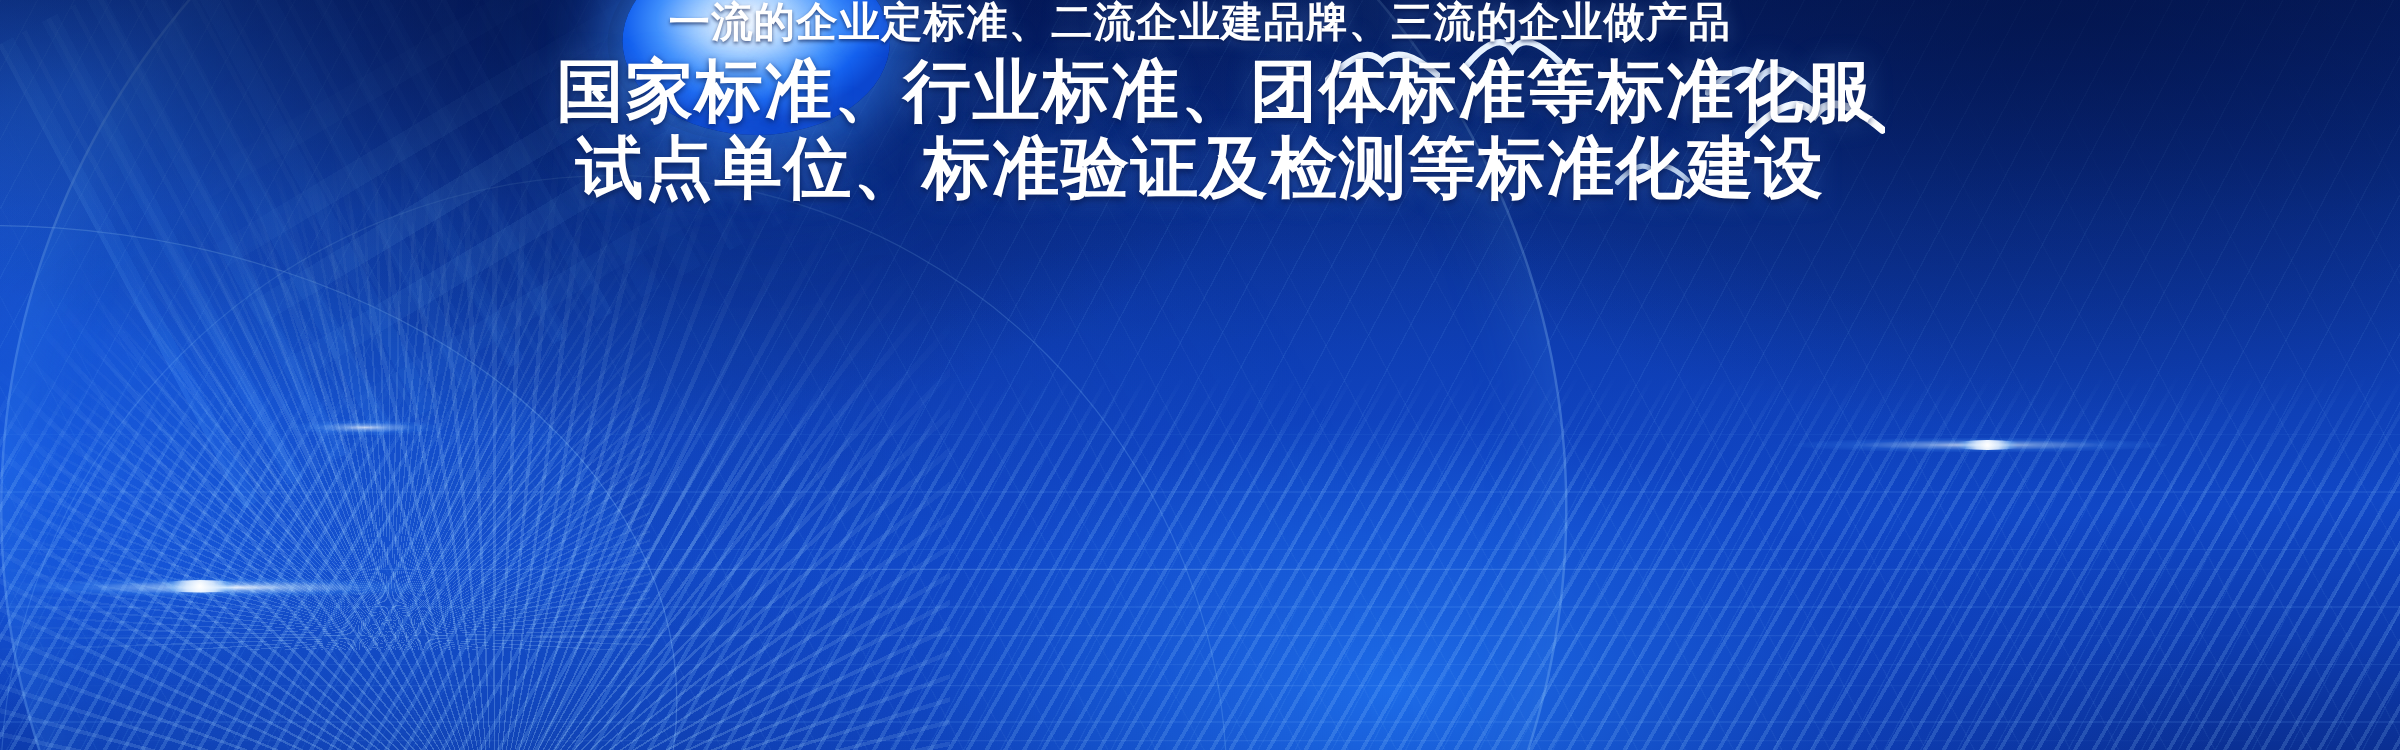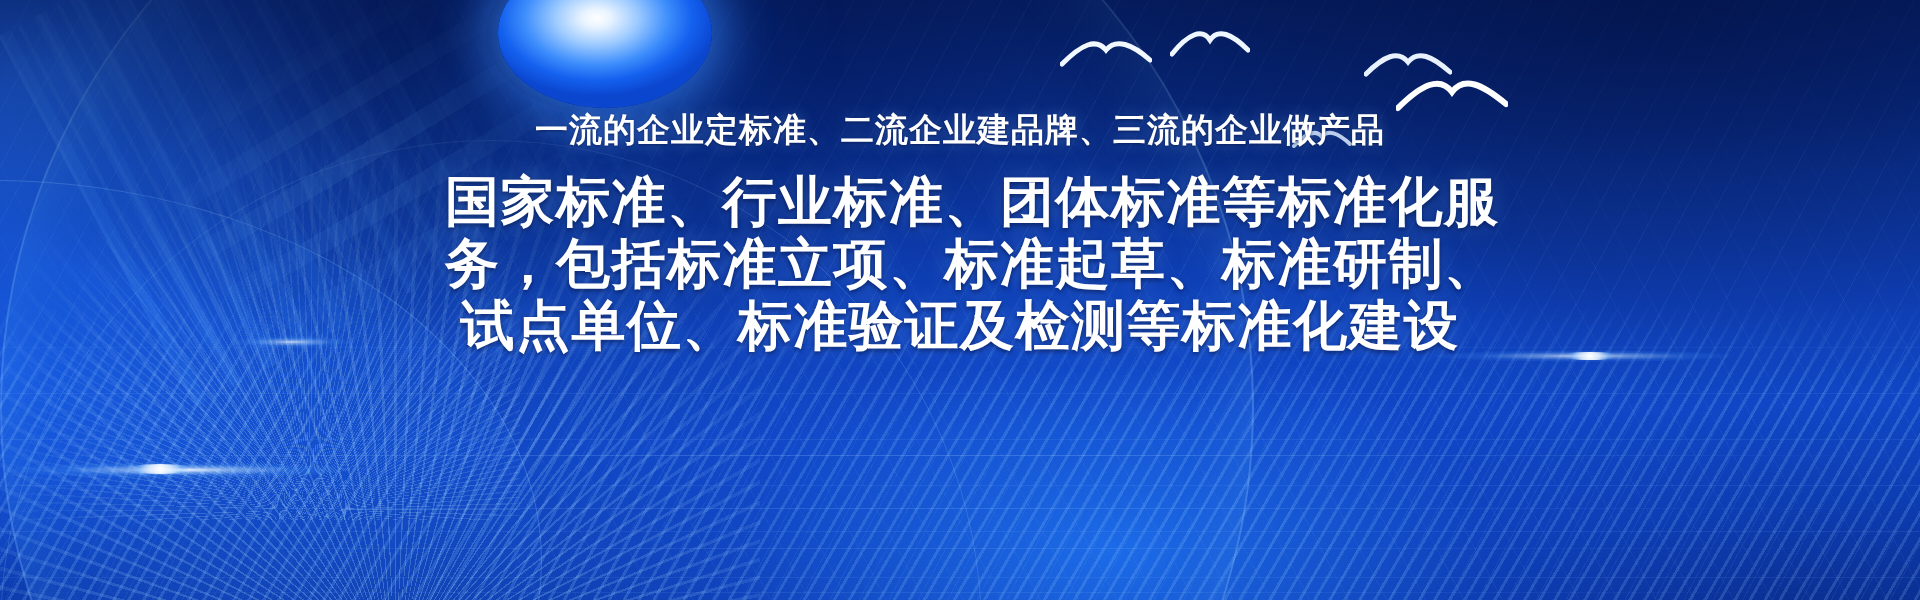--- a/index.html
+++ b/index.html
@@ -187,31 +187,30 @@
   .content {
     position: absolute;
     inset: 0;
     display: flex;
     flex-direction: column;
     align-items: center;
     justify-content: flex-start;
     z-index: 40;
   }
   .subtitle {
-    margin-top: 112px;
     font-size: 33px;
     line-height: 1.1;
     font-weight: 700;
     color: #ffffff;
     letter-spacing: 1px;
     text-shadow: 0 1px 3px rgba(3,18,70,0.65), 0 0 14px rgba(140,195,255,0.35);
     white-space: nowrap;
   }
   .headline {
-    margin-top: 22px;
+    margin-top: 6px;
     width: 1030px;
     text-align: center;
     font-size: 54px;
     line-height: 62px;
     font-weight: 700;
     color: #ffffff;
     letter-spacing: 1.5px;
     text-shadow: 0 2px 5px rgba(3,18,70,0.70), 0 0 22px rgba(120,185,255,0.30);
   }
   .headline .hl-line { display: block; white-space: nowrap; }
@@ -265,18 +264,17 @@
     <path d="M2 34 C 26 10, 44 2, 56 18 C 68 2, 86 10, 110 30" fill="none" stroke="#ffffff" stroke-width="6" stroke-linecap="round"></path>
   </svg>
   <svg class="gull" style="left:1292px; top:128px; opacity:.85;" width="60" height="26" viewBox="0 0 60 26">
     <path d="M2 18 C 14 5, 24 1, 30 9 C 36 1, 46 5, 58 16" fill="none" stroke="#dfeeff" stroke-width="4" stroke-linecap="round"></path>
   </svg>
 
   <div class="content">
     <div class="subtitle">一流的企业定标准、二流企业建品牌、三流的企业做产品</div>
     <div class="headline">
       <span class="hl-line">国家标准、行业标准、团体标准等标准化服</span>
-      <span class="hl-line">务，包括标准立项、标准起草、标准研制、</span>
       <span class="hl-line">试点单位、标准验证及检测等标准化建设</span>
     </div>
   </div>
 
 </div>
 
 </body></html>

